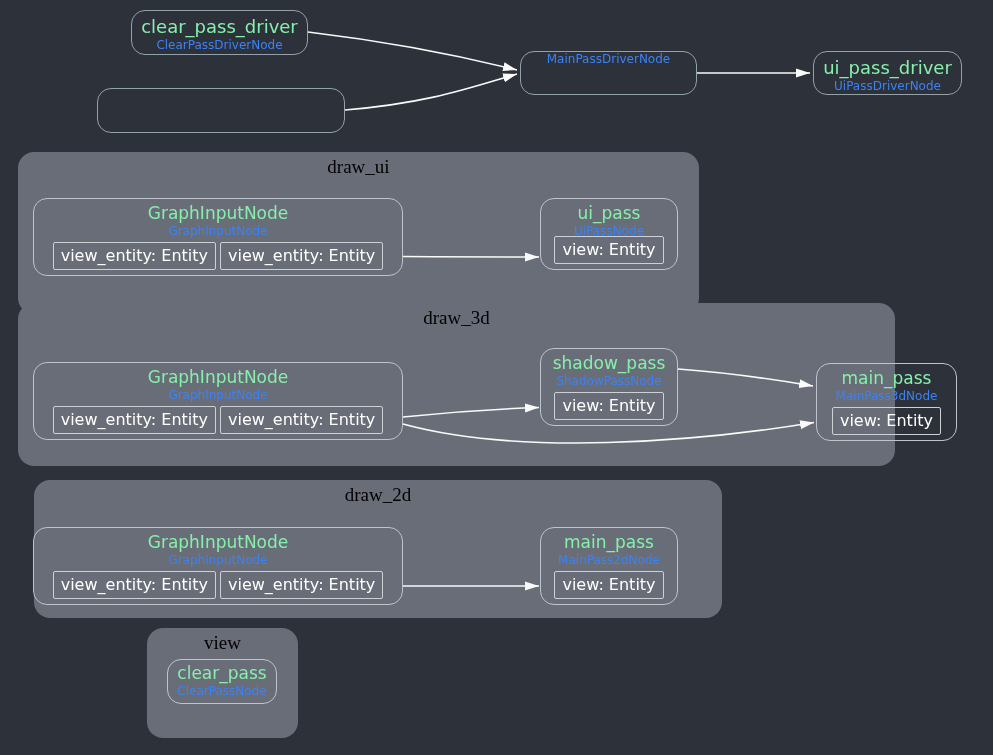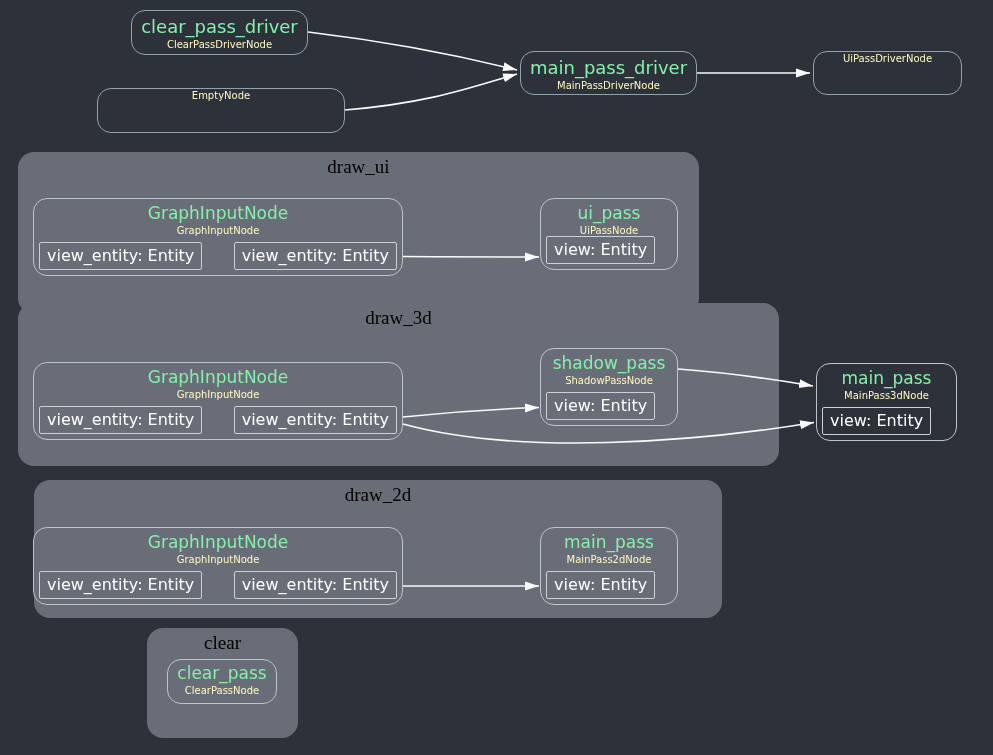--- a/index.html
+++ b/index.html
@@ -19,69 +19,68 @@
   .node{
     position:absolute;box-sizing:border-box;border-radius:14px;
     border:1.4px solid #bdc4cb;text-align:center;
   }
   .node.top{border-color:#93a1ab}
   .node-title{
     color:#86efac;font-size:17px;line-height:22px;margin-top:3px;white-space:nowrap;
   }
   .top .node-title{font-size:18px;line-height:23px;margin-top:4px}
   .node-sub{
-    color:#fef9c3;font-size:10px;line-height:14px;white-space:nowrap;
+    color:#3b82f6;font-size:12px;line-height:14px;white-space:nowrap;
   }
   .ports{
     position:absolute;left:5px;right:5px;bottom:5px;
-    display:flex;gap:4px;justify-content:space-between;margin-top:48px;
+    display:flex;gap:4px;justify-content:center;margin-top:48px;
   }
   .port{
     box-sizing:border-box;border:1.2px solid #ccd1d6;border-radius:2px;
     height:28px;line-height:25px;padding:0 7px;
     color:#ffffff;font-size:16px;white-space:nowrap;flex:0 0 auto;
     background:transparent;
   }
   svg.edges{position:absolute;left:0;top:0;pointer-events:none}
   .edge{fill:none;stroke:#fafafa;stroke-width:1.6px}
 </style>
 </head>
 <body>
 
 <div class="cluster" style="left:18px;top:152px;width:681px;height:162px">
   <div class="cluster-label">draw_ui</div>
 </div>
 
-<div class="cluster" style="left:18px;top:303px;width:761px;height:163px">
+<div class="cluster" style="left:18px;top:303px;width:877px;height:163px">
   <div class="cluster-label">draw_3d</div>
 </div>
 
 <div class="cluster" style="left:34px;top:480px;width:688px;height:138px">
   <div class="cluster-label">draw_2d</div>
 </div>
 
 <div class="cluster" style="left:147px;top:628px;width:151px;height:110px">
-  <div class="cluster-label">clear</div>
+  <div class="cluster-label">view</div>
 </div>
 
 <div class="node top" style="left:131px;top:10px;width:177px;height:45px">
   <div class="node-title">clear_pass_driver</div>
   <div class="node-sub">ClearPassDriverNode</div>
 </div>
 
 <div class="node top" style="left:97px;top:88px;width:248px;height:45px">
-  <div class="node-sub">EmptyNode</div>
 </div>
 
 <div class="node top" style="left:520px;top:51px;width:177px;height:44px">
-  <div class="node-title">main_pass_driver</div>
   <div class="node-sub">MainPassDriverNode</div>
 </div>
 
 <div class="node top" style="left:813px;top:51px;width:149px;height:44px">
+  <div class="node-title">ui_pass_driver</div>
   <div class="node-sub">UiPassDriverNode</div>
 </div>
 
 <div class="node" style="left:33px;top:198px;width:370px;height:78px">
   <div class="node-title">GraphInputNode</div>
   <div class="node-sub">GraphInputNode</div>
   <div class="ports">
     <div class="port">view_entity: Entity</div>
     <div class="port">view_entity: Entity</div>
   </div>

